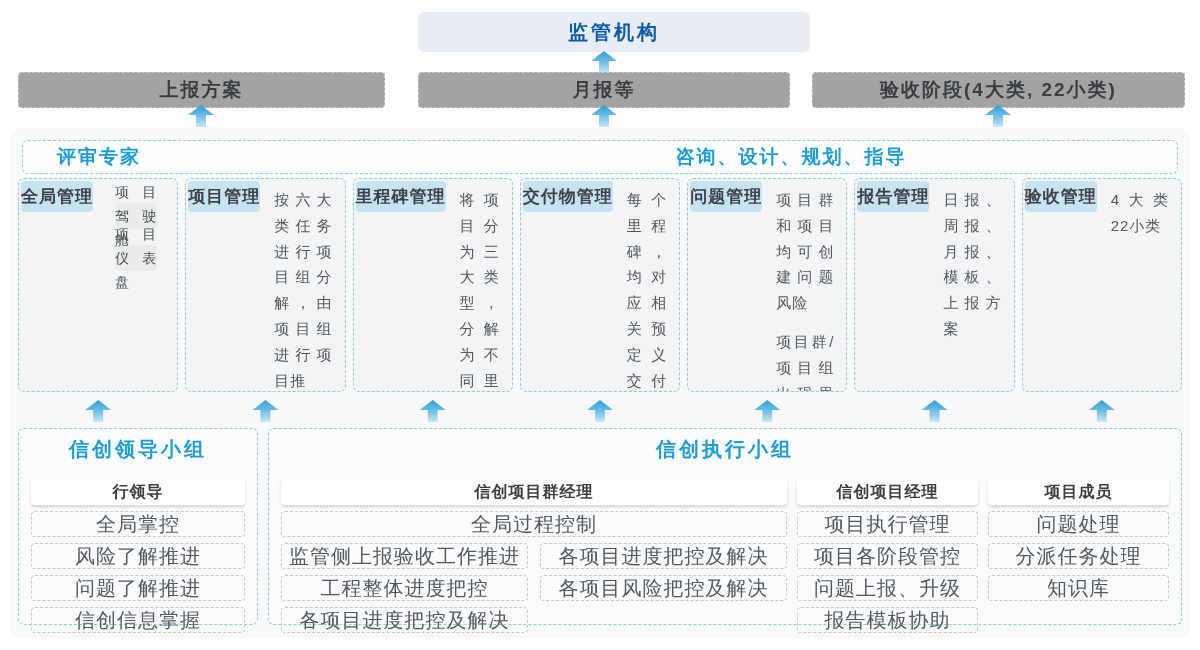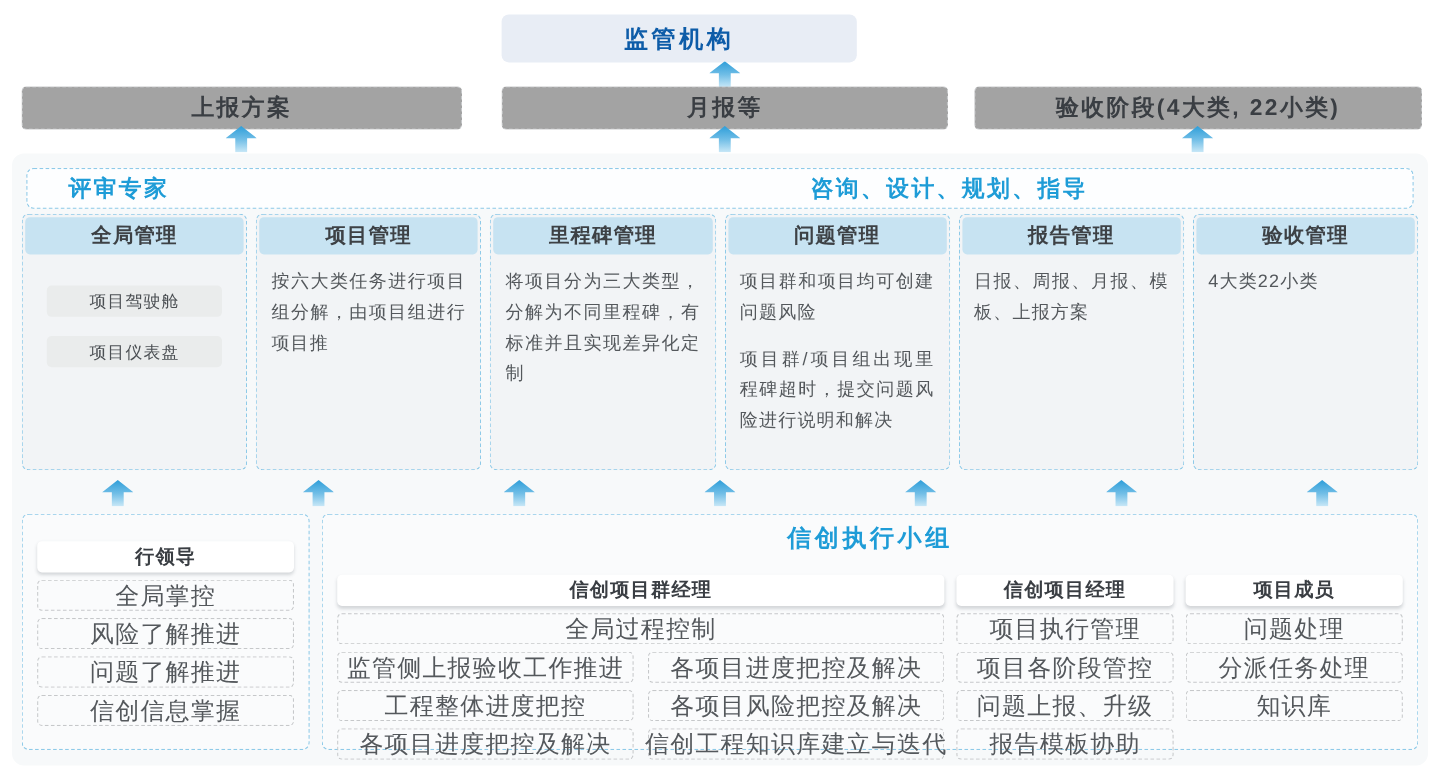--- a/index.html
+++ b/index.html
@@ -4,21 +4,21 @@
 <style>
   html,body{margin:0;padding:0;}
   body{
     width:1200px;height:650px;position:relative;background:#ffffff;
     font-family:"Liberation Sans","DejaVu Sans",sans-serif;
     -webkit-font-smoothing:antialiased;
   }
   .abs{position:absolute;}
   
   .top-box{
-    left:418px;top:12px;width:296px;height:40px;background:#e8edf5;border-radius:6px;
+    left:418px;top:12px;width:392px;height:40px;background:#e8edf5;border-radius:6px;
     display:flex;align-items:center;justify-content:center;
     font-size:20px;font-weight:bold;color:#0d5ca8;letter-spacing:3px;
   }
   
   .report-box{
     top:72px;height:36px;background:#a3a3a3;border:1.5px dashed #c6c8ca;border-radius:4px;
     display:flex;align-items:center;justify-content:center;box-sizing:border-box;
     font-size:19px;font-weight:bold;color:#3a3e43;letter-spacing:2px;
   }
   .report-a{left:18px;width:367px;}
@@ -44,21 +44,21 @@
   }
   .band-right{
     position:absolute;left:768px;top:50%;transform:translate(-50%,-50%);
     font-size:19px;font-weight:bold;color:#1e9cd7;letter-spacing:2px;white-space:nowrap;
   }
   .columns{
     position:absolute;left:8px;top:50px;width:1164px;height:214px;display:flex;gap:7px;
   }
   .col{
     flex:1;border:1.5px dashed #8ecae8;border-radius:6px;background:#f2f4f6;
-    box-sizing:border-box;display:flex;flex-direction:column;overflow:hidden;
+    box-sizing:border-box;display:flex;flex-direction:row;overflow:hidden;
   }
   .col-header{
     height:31px;margin:2px;background:#c7e3f2;border-radius:4px;flex-shrink:0;
     display:flex;align-items:center;justify-content:center;
     font-size:17px;font-weight:bold;color:#3d4145;letter-spacing:1px;
   }
   .col-body{
     padding:8px 12px 0;font-size:15px;color:#54585c;text-align:justify;
     line-height:1.72;letter-spacing:1px;
   }
@@ -149,20 +149,26 @@
         </div>
       </div>
 
       <div class="col">
         <div class="col-header">里程碑管理</div>
         <div class="col-body">
           <p>将项目分为三大类型，分解为不同里程碑，有标准并且实现差异化定制</p>
         </div>
       </div>
 
+      <div class="col">
+        <div class="col-header">交付物管理</div>
+        <div class="col-body">
+          <p>每个里程碑，均对应相关预定义交付物，并提供交付物模板</p>
+        </div>
+      </div>
 
       <div class="col">
         <div class="col-header">问题管理</div>
         <div class="col-body">
           <p>项目群和项目均可创建问题风险</p>
           <p>项目群/项目组出现里程碑超时，提交问题风险进行说明和解决</p>
         </div>
       </div>
 
       <div class="col">
@@ -200,20 +206,21 @@
           <div class="arrow"></div>
         </div>
       <div class="arrow-cell">
           <div class="arrow"></div>
         </div>
     </div>
 
     <div class="bottom-row">
 
       <div class="group-box leader-box">
+        <div class="group-title">信创领导小组</div>
         <div class="role-box">行领导</div>
         <div class="ditem">全局掌控</div>
         <div class="ditem">风险了解推进</div>
         <div class="ditem">问题了解推进</div>
         <div class="ditem">信创信息掌握</div>
       </div>
 
       <div class="group-box exec-box">
         <div class="group-title">信创执行小组</div>
         <div class="exec-cols">
@@ -223,21 +230,20 @@
             <div class="ditem">全局过程控制</div>
             <div class="two-col">
               <div class="sub">
                 <div class="ditem">监管侧上报验收工作推进</div>
                 <div class="ditem">工程整体进度把控</div>
                 <div class="ditem">各项目进度把控及解决</div>
               </div>
               <div class="sub">
                 <div class="ditem">各项目进度把控及解决</div>
                 <div class="ditem">各项目风险把控及解决</div>
-                <div class="ditem">信创工程知识库建立与迭代</div>
               </div>
             </div>
           </div>
 
           <div class="exec-col-pm">
             <div class="role-box">信创项目经理</div>
             <div class="ditem">项目执行管理</div>
             <div class="ditem">项目各阶段管控</div>
             <div class="ditem">问题上报、升级</div>
             <div class="ditem">报告模板协助</div>

